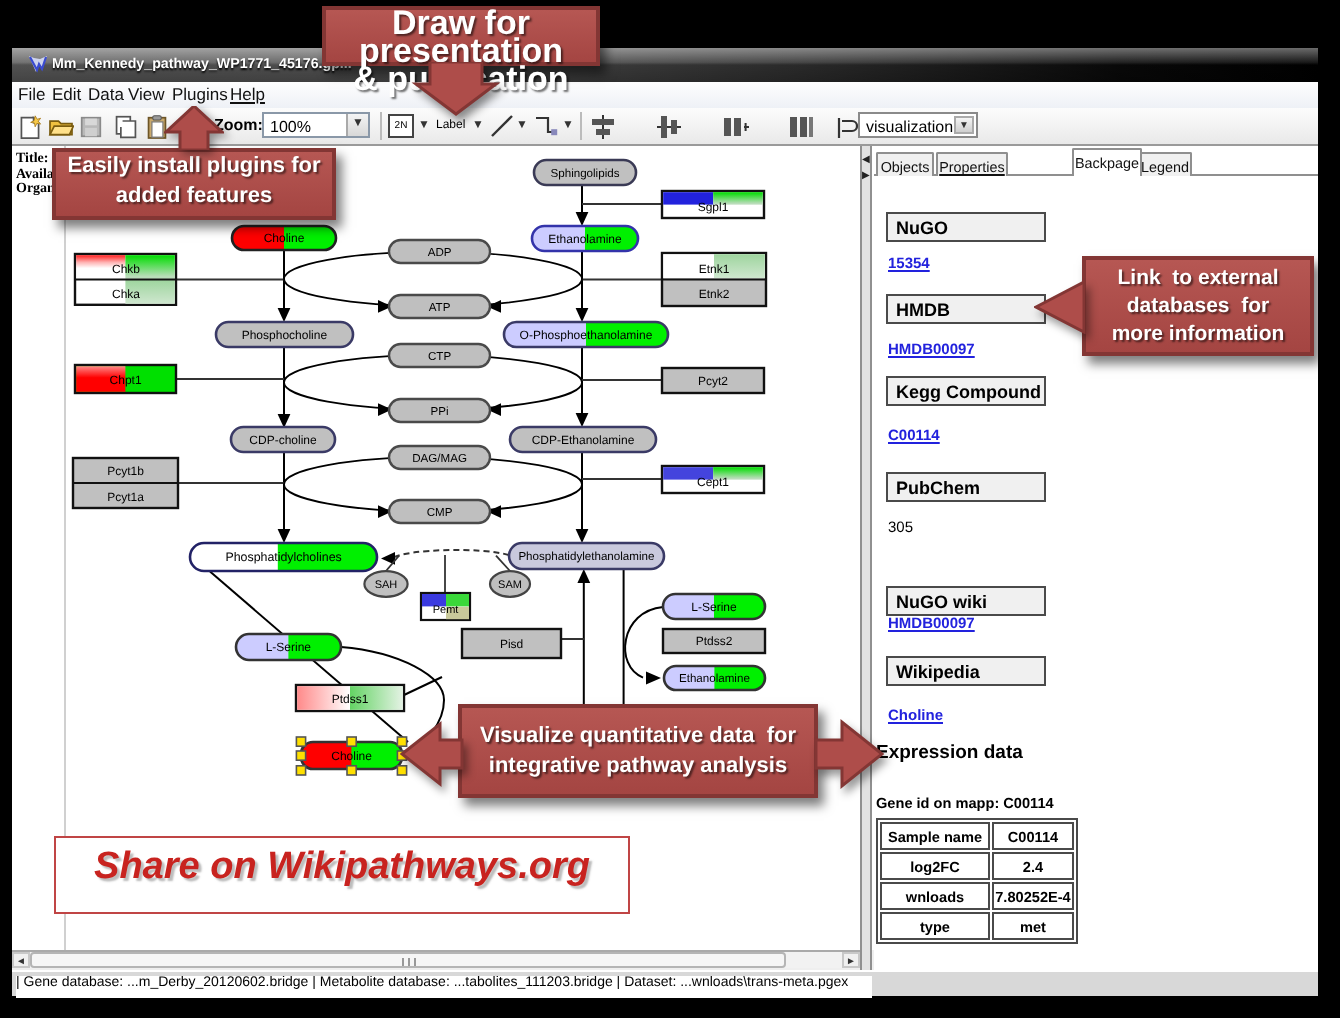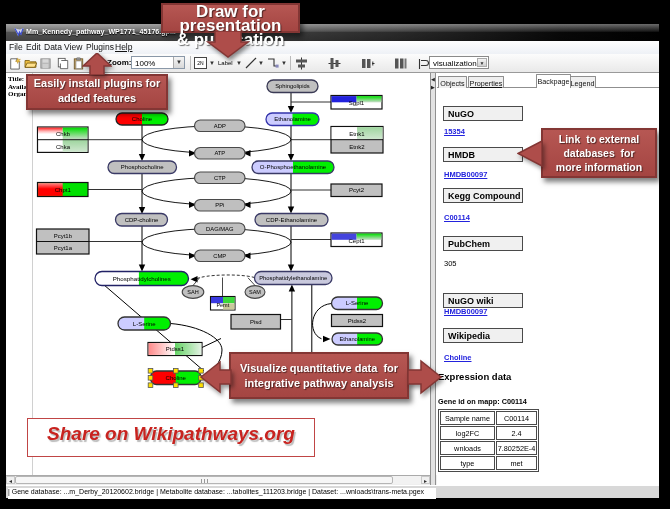--- a/index.html
+++ b/index.html
@@ -140,21 +140,21 @@
     <div class="bpbox" style="top:115px;">Kegg Compound</div>
     <div class="bplink" style="top:140px;">C00114</div>
     <div class="bpbox" style="top:163px;">PubChem</div>
     <div style="position:absolute;left:7px;top:186px;font-size:7.5px;color:#000;">305</div>
     <div class="bpbox" style="top:210px;margin-top:10px;">NuGO wiki</div>
     <div class="bplink" style="top:234px;">HMDB00097</div>
     <div class="bpbox" style="top:255px;">Wikipedia</div>
     <div class="bplink" style="top:280px;">Choline</div>
     <div style="position:absolute;left:1px;top:298px;font-size:9.5px;font-weight:bold;color:#000;">Expression data</div>
     <div style="position:absolute;left:1px;top:324px;font-size:7.3px;font-weight:bold;color:#000;">Gene id on mapp: C00114</div>
-    <table id="exptable" style="position:absolute;left:1px;top:336px;font-size:7.3px;font-weight:normal;text-align:center;">
+    <table id="exptable" style="position:absolute;left:1px;top:336px;font-size:7.3px;font-weight:bold;text-align:center;">
       <tbody>
           <tr>
             <td style="width:55px;">Sample name</td>
             <td style="width:41px;">C00114</td>
           </tr>
       <tr>
             <td>log2FC</td>
             <td>2.4</td>
           </tr>
       <tr>

